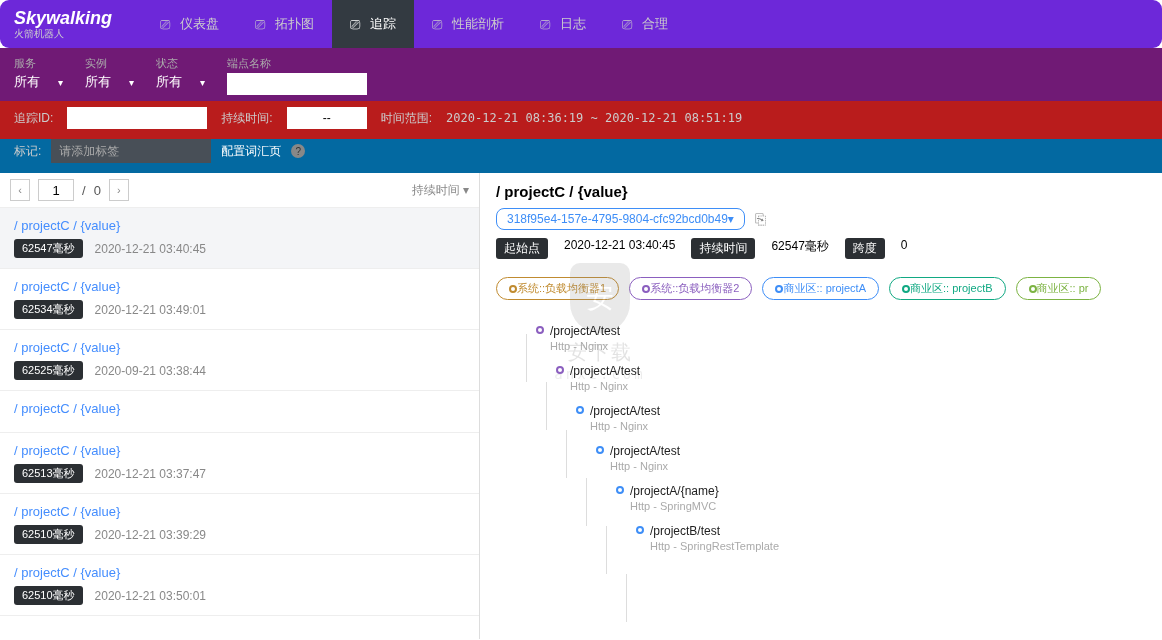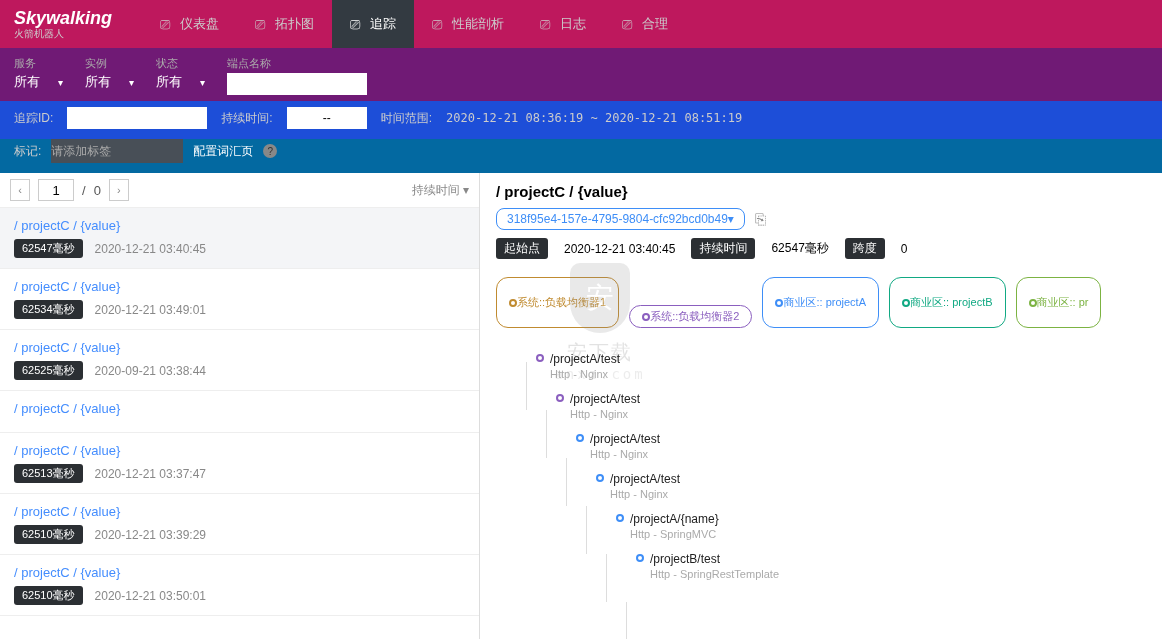--- a/index.html
+++ b/index.html
@@ -1,60 +1,60 @@
 <!DOCTYPE html>
 <html><head>
 <meta charset="utf-8">
 <style>
 * { margin: 0; padding: 0; box-sizing: border-box; font-family: "Microsoft YaHei", Arial, sans-serif; }
 body { background: #fff; width: 1162px; height: 640px; overflow: hidden; }
-.top-nav { background: #be185d; height: 48px; display: flex; align-items: center; padding: 0 14px; }
+.top-nav { background: #6d28d9; height: 48px; display: flex; align-items: center; padding: 0 14px; border-radius: 9px; }
 .logo { color: #fff; font-size: 18px; font-weight: bold; font-style: italic; margin-right: 30px; display: flex; flex-direction: column; line-height: 1; }
 .logo-sub { font-size: 10px; font-weight: normal; font-style: normal; color: #ccc; margin-top: 2px; }
 .nav-item { color: #ccc; padding: 0 18px; height: 48px; display: flex; align-items: center; font-size: 13px; cursor: pointer; gap: 6px; }
 .nav-item.active { background: #333a41; color: #fff; }
 .nav-icon { width: 14px; height: 14px; display: inline-block; }
 .filter-bar { background: #701a75; padding: 8px 14px 6px; display: flex; gap: 22px; flex-wrap: wrap; }
 .filter-group { display: flex; flex-direction: column; position: relative; }
 .filter-label { color: #aaa; font-size: 11px; margin-bottom: 2px; }
 .filter-value { color: #fff; font-size: 13px; display: flex; align-items: center; gap: 18px; }
 .filter-input { background: #fff; border: none; height: 22px; width: 140px; padding: 0 6px; font-size: 12px; }
 .chev { color: #fff; font-size: 10px; }
-.filter-bar2 { background: #1d4ed8; padding: 6px 14px 10px; display: flex; align-items: center; gap: 14px; flex-wrap: wrap; color: #ccc; font-size: 12px; }
+.filter-bar2 { background: #b91c1c; padding: 6px 14px 10px; display: flex; align-items: center; gap: 14px; flex-wrap: wrap; color: #ccc; font-size: 12px; }
 .filter-bar2 input { background: #fff; border: none; height: 22px; padding: 0 6px; font-size: 12px; }
 .filter-bar2 .lbl { white-space: nowrap; }
 .filter-bar3 { background: #0369a1; padding: 0 14px 10px; display: flex; align-items: center; gap: 10px; color: #ccc; font-size: 12px; }
-.filter-bar3 input { background: #484f57; border: none; height: 24px; width: 132px; padding: 0 0; color: #ccc; font-size: 12px; }
+.filter-bar3 input { background: #484f57; border: none; height: 24px; width: 160px; padding: 0 8px; color: #ccc; font-size: 12px; }
 .filter-bar3 input::placeholder { color: #aaa; }
 .help-circle { width: 14px; height: 14px; border-radius: 50%; background: #888; display: inline-flex; align-items: center; justify-content: center; font-size: 10px; color: #333; }
 .main { display: flex; height: calc(640px - 48px - 56px - 36px - 34px); }
 .left-col { width: 480px; border-right: 1px solid #ddd; display: flex; flex-direction: column; }
 .pager { display: flex; align-items: center; padding: 6px 10px; gap: 8px; border-bottom: 1px solid #eee; font-size: 13px; color: #555; }
 .pager .pg-btn { border: 1px solid #ccc; width: 20px; height: 22px; display: flex; align-items: center; justify-content: center; cursor: pointer; font-size: 11px; color: #888; }
 .pager .pg-input { border: 1px solid #ccc; width: 36px; height: 22px; text-align: center; font-size: 13px; }
 .pager .sort { margin-left: auto; color: #888; font-size: 12px; }
 .trace-list { overflow-y: auto; flex: 1; }
 .trace-item { padding: 10px 14px; border-bottom: 1px solid #eee; cursor: pointer; }
 .trace-item.sel { background: #f4f5f7; }
 .trace-title { color: #448dfe; font-size: 13px; margin-bottom: 6px; }
 .trace-meta { display: flex; align-items: center; gap: 12px; }
 .badge-dark { background: #2b2f33; color: #fff; font-size: 11px; padding: 2px 8px; border-radius: 3px; }
 .trace-time { color: #888; font-size: 12px; }
 .right-col { flex: 1; padding: 10px 16px; position: relative; overflow: hidden; }
 .detail-title { font-size: 15px; font-weight: bold; margin-bottom: 8px; }
 .trace-id-row { display: flex; align-items: center; gap: 10px; margin-bottom: 8px; }
 .trace-id-pill { border: 1px solid #3e8ef7; color: #3e8ef7; padding: 3px 10px; border-radius: 8px; font-size: 12px; display: flex; align-items: center; gap: 0; }
 .copy-icon { color: #888; cursor: pointer; font-size: 14px; }
-.stats-row { display: flex; align-items: center; gap: 16px; font-size: 12px; margin-bottom: 18px; }
+.stats-row { display: flex; gap: 16px; font-size: 12px; margin-bottom: 18px; }
 .stats-row .sb { background: #2b2f33; color: #fff; padding: 2px 8px; border-radius: 3px; }
 .legend-row { display: flex; gap: 10px; margin-bottom: 18px; overflow: hidden; white-space: nowrap; }
 .legend-pill { border: 1px solid; border-radius: 12px; padding: 3px 12px; font-size: 11px; display: flex; align-items: center; white-space: nowrap; }
 .legend-pill .dot { width: 8px; height: 8px; border-radius: 50%; border: 2px solid currentColor; display: inline-block; }
 .lp-brown { border-color: #c08b30; color: #c08b30; }
-.lp-purple { border-color: #8b5fbf; color: #8b5fbf; margin-top: 28px; }
+.lp-purple { border-color: #8b5fbf; color: #8b5fbf; }
 .lp-blue { border-color: #3e8ef7; color: #3e8ef7; }
 .lp-teal { border-color: #11a983; color: #11a983; }
 .lp-green { border-color: #7cb342; color: #7cb342; }
 .span-tree { position: relative; padding-left: 14px; }
 .span-row { position: relative; padding: 6px 0; margin-left: var(--indent); font-family: monospace; font-size: 12px; }
 .span-row .node-dot { position: absolute; left: -14px; top: 8px; width: 8px; height: 8px; border-radius: 50%; border: 2px solid; background: #fff; }
 .span-row .sp-title { color: #222; }
 .span-row .sp-sub { color: #aaa; font-size: 11px; margin-top: 2px; }
 .vline { position: absolute; width: 1px; background: #ddd; }
 .watermark { position: absolute; left: 0; top: 90px; width: 240px; height: 130px; opacity: 0.18; pointer-events: none; }

